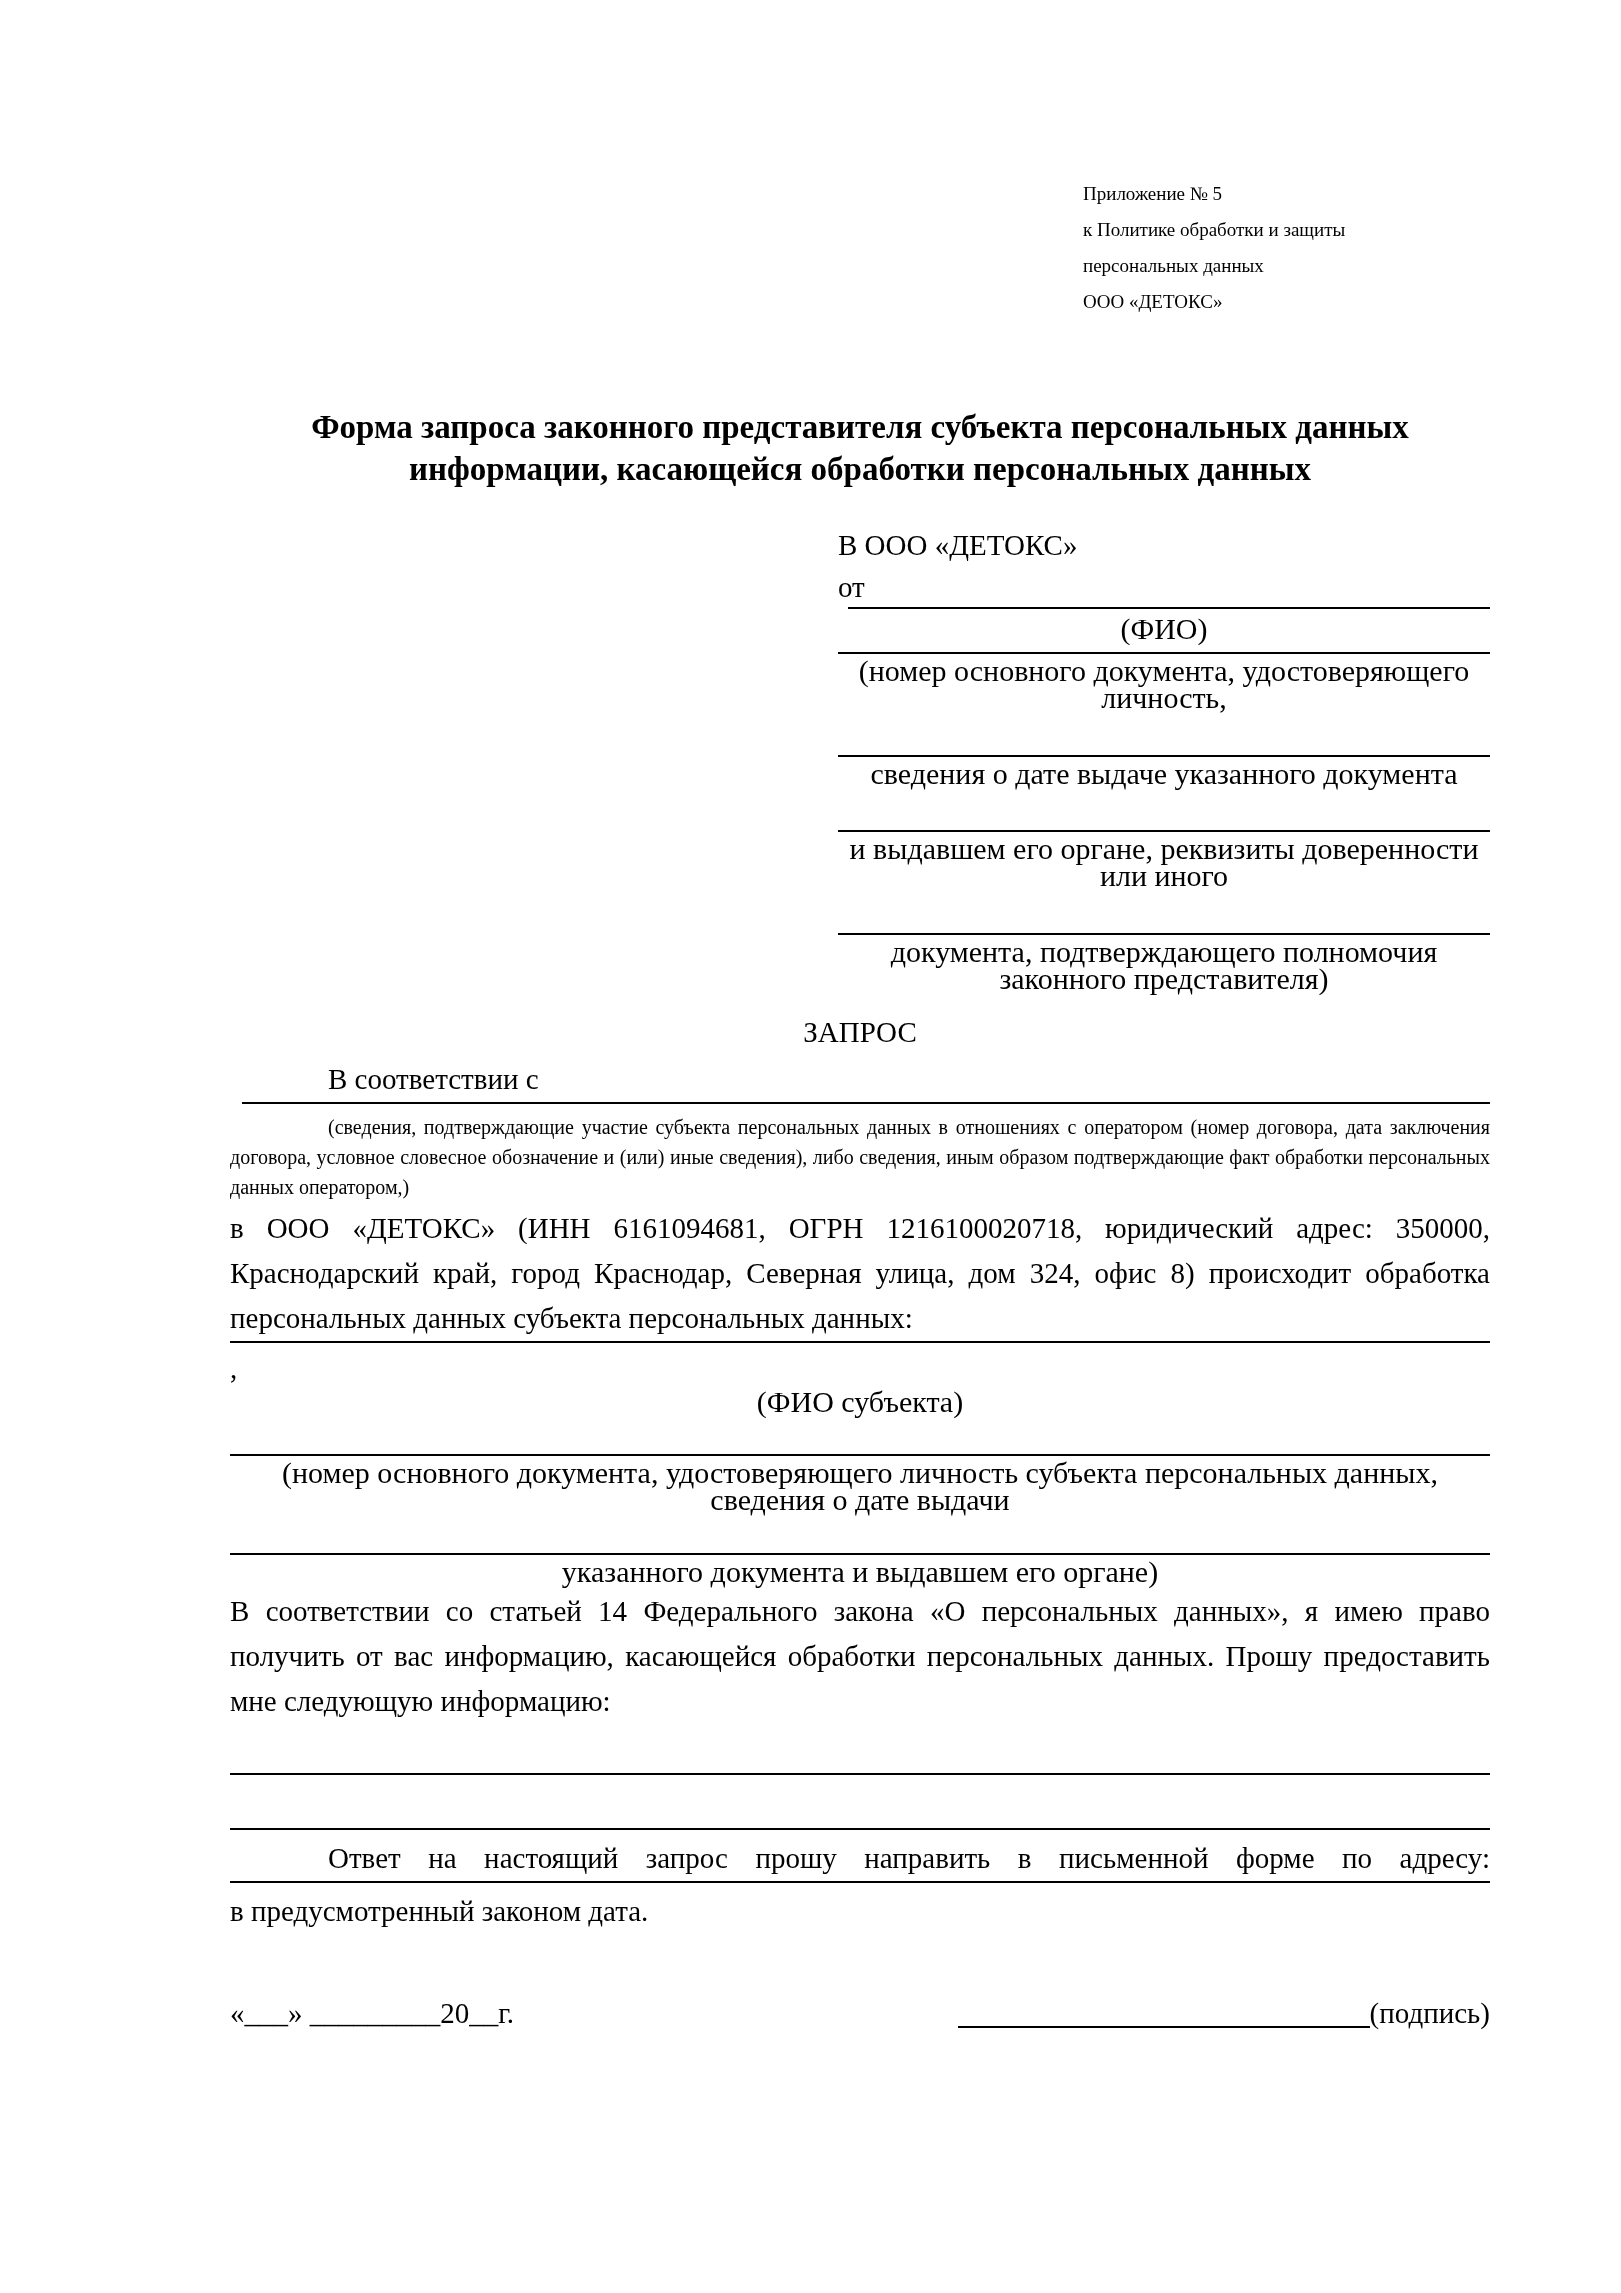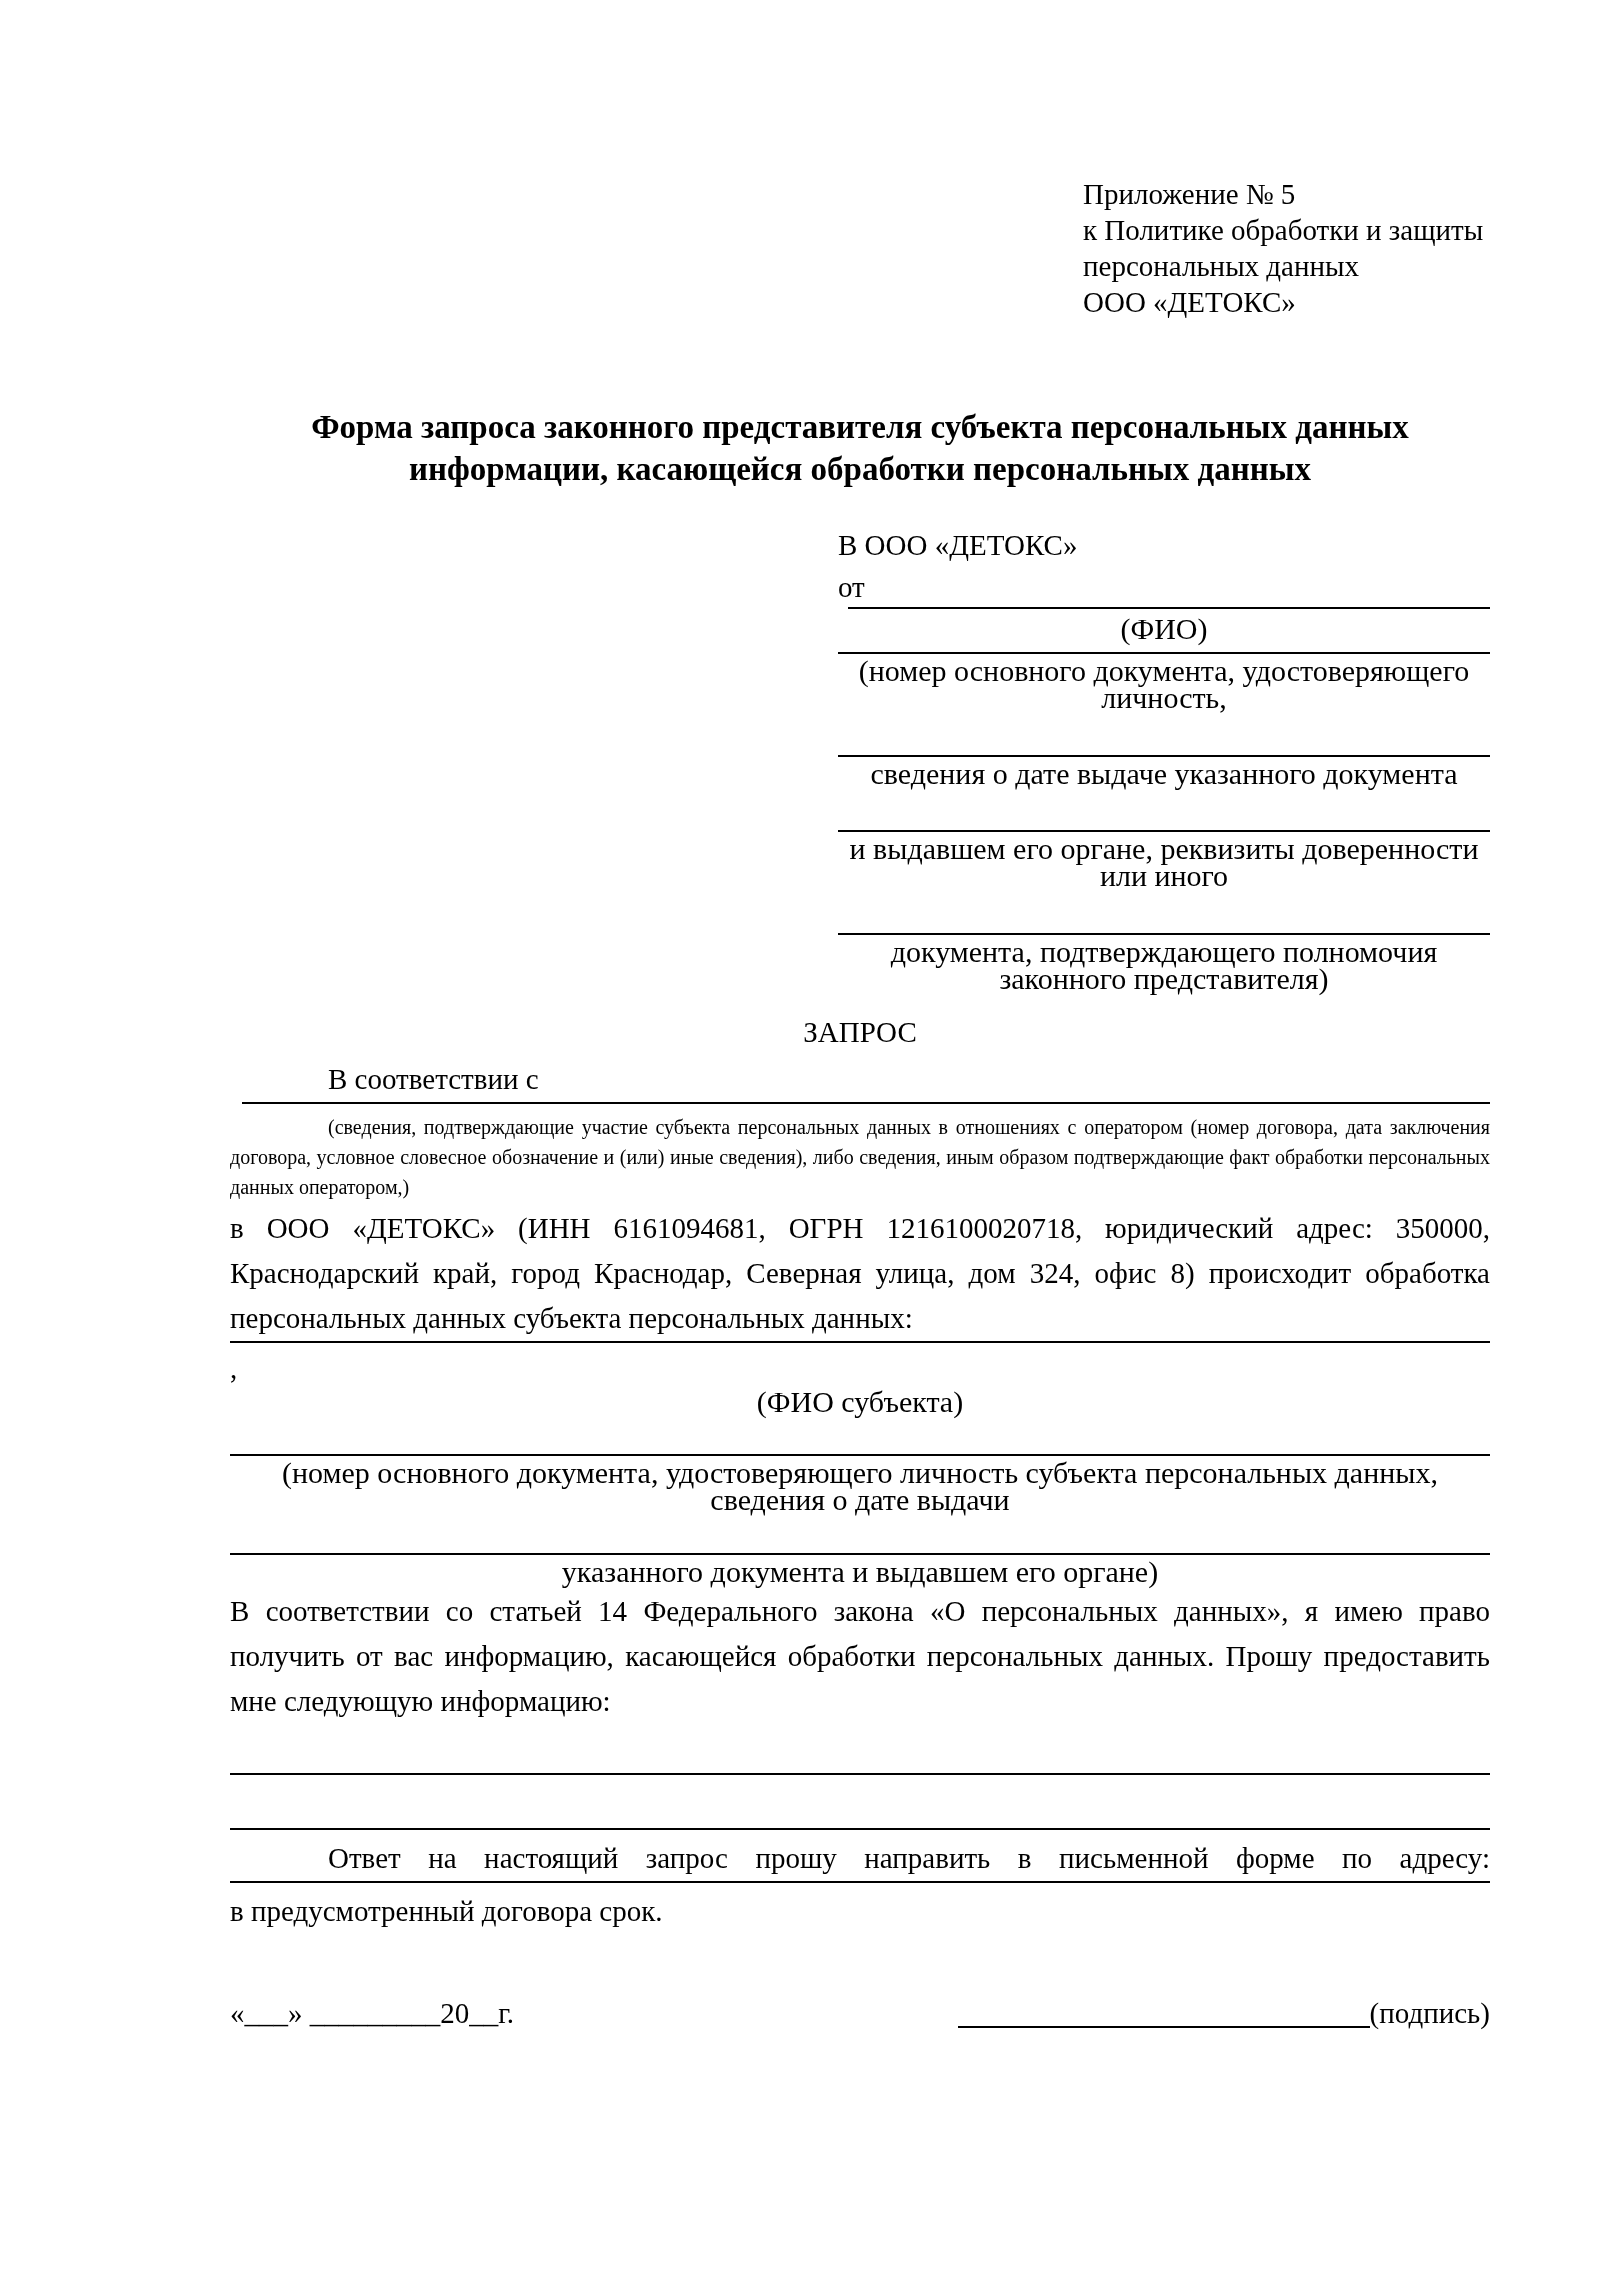--- a/index.html
+++ b/index.html
@@ -9,21 +9,21 @@
     width:1621px; height:2294px;
     margin:0 auto;
     background:#ffffff;
     color:#000000;
     font-family:"Liberation Serif","DejaVu Serif",serif;
     font-size:29px;
     line-height:45px;
     padding:176px 131px 39px 230px; 
     overflow:hidden;
   }
-  .hdr { margin-left:853px; width:412px; font-size:29px; line-height:36px; }
+  .hdr { margin-left:853px; width:412px; font-size:19px; line-height:36px; }
   .title { margin-top:86px; text-align:center; font-weight:bold; font-size:33px; line-height:42px; }
   .title div { white-space:nowrap; }
 
   .addr { margin-top:33px; margin-left:608px; width:652px; }
   .addr-to { line-height:45px; }
   .row { display:flex;flex-direction:column; }
   .fill { flex:1 1 auto; border-bottom:2.9px solid #000; margin-bottom:5.9px; }
   .from-row { line-height:39px; }
   .from-row .fill { margin-left:9.8px; }
   .caption { font-size:30px; line-height:27.4px; text-align:center; }
@@ -111,21 +111,21 @@
 
   <div class="para">В соответствии со статьей 14 Федерального закона «О персональных данных», я имею право получить от вас информацию, касающейся обработки персональных данных. Прошу предоставить мне следующую информацию:</div>
 
   <div class="blank-sp1"></div>
   <div class="blank-sp2"></div>
 
   <div class="answer">Ответ на настоящий запрос прошу направить в письменной форме по адресу:</div>
 
   <div class="row suffix-row">
     <div class="fill"></div>
-    <span>в предусмотренный договора срок.</span>
+    <span>в предусмотренный законом дата.</span>
   </div>
 
   <div class="bottom-row">
     <span>«___» _________20__г.</span>
     <div class="sig-group">
       <div class="sig-line"></div>
       <span>(подпись)</span>
     </div>
   </div>
 

